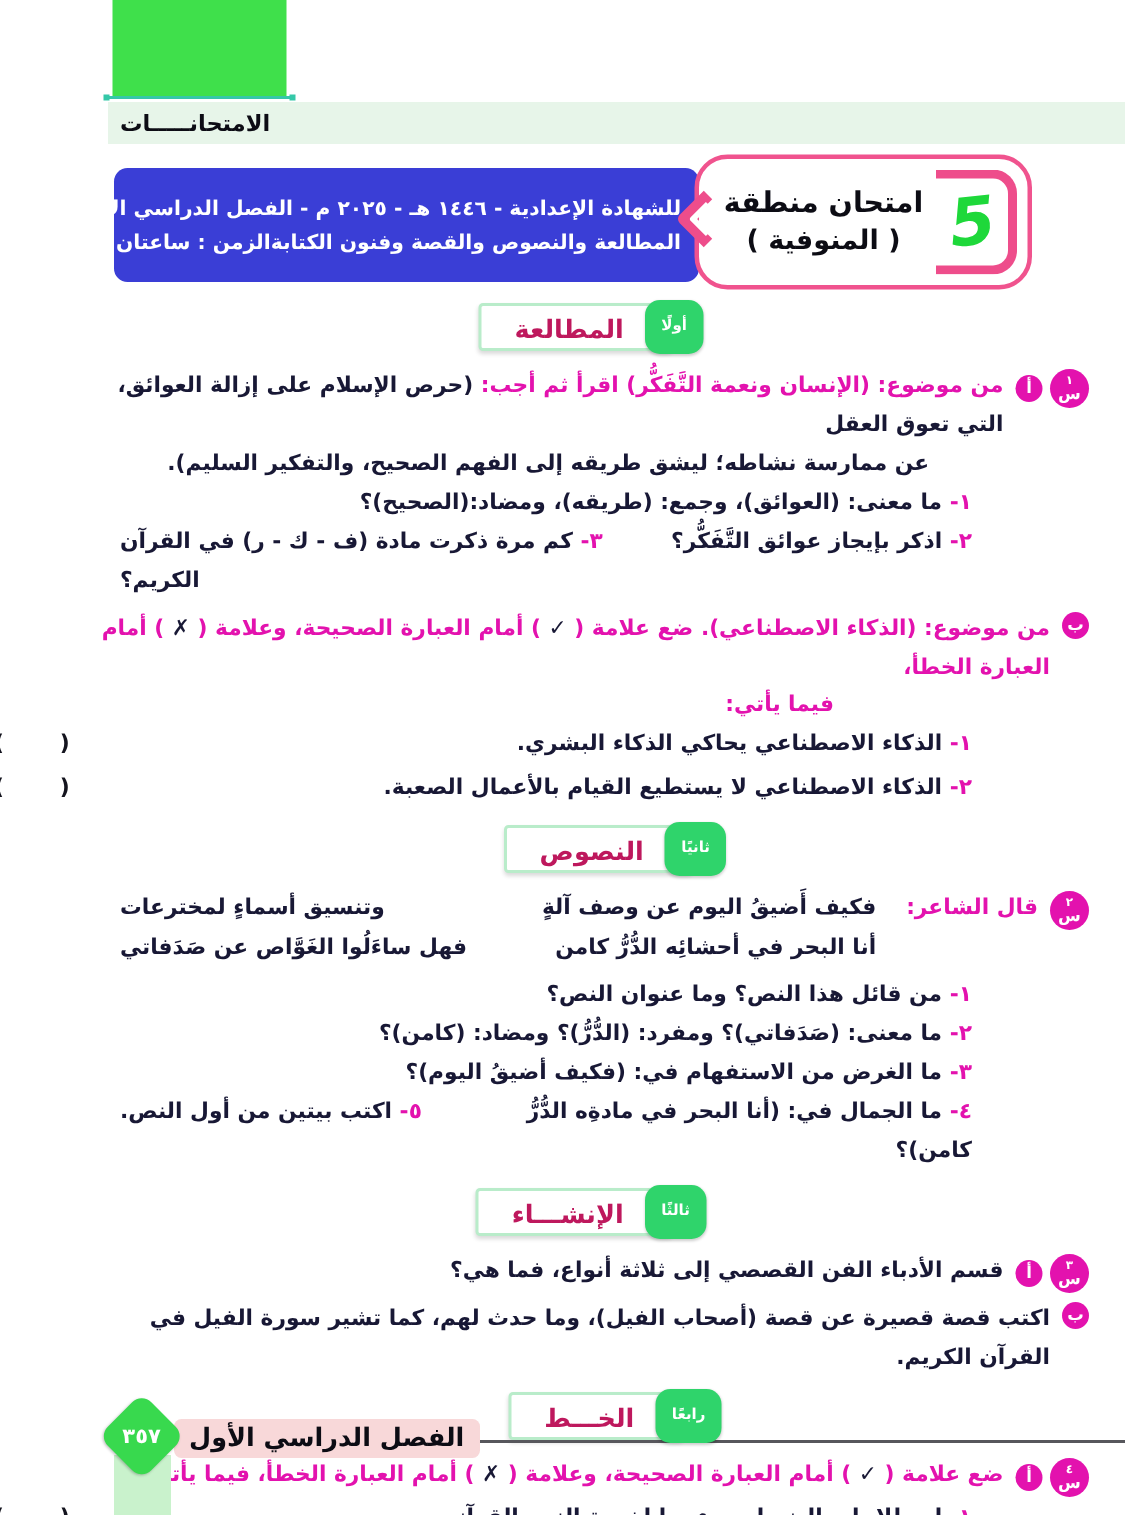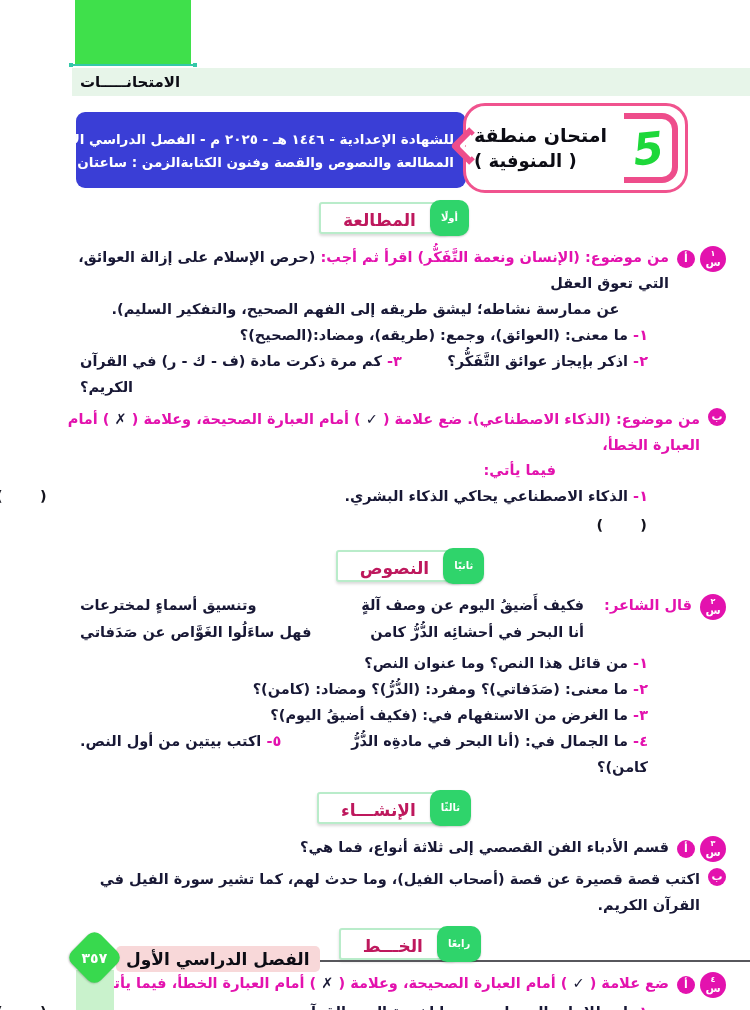--- a/index.html
+++ b/index.html
@@ -43,21 +43,21 @@
   }
   .num-bracket {
     width:54px; height:70px; margin-right:7px; flex:0 0 auto;
     border:6px solid #ee4d8b; border-left:none; border-radius:0 16px 16px 0;
     display:flex; align-items:center; justify-content:center;
   }
   .exam-number {
     font-size:44px; color:#1ed83a; font-style:italic; transform:rotate(-6deg);
     text-shadow:-2px 0 #fff, 2px 0 #fff, 0 -2px #fff, 0 2px #fff, 1px 1px #fff, -1px -1px #fff;
   }
-  .badge-text { flex:1; text-align:left; color:#0c0c14; padding-left:8px; }
+  .badge-text { flex:1; text-align:center; color:#0c0c14; padding-left:8px; }
   .badge-text .t1 { font-size:19px; line-height:26px; }
   .badge-text .t2 { font-size:18px; line-height:26px; }
   .badge-chevron { position:absolute; left:-17px; top:50%; transform:translateY(-50%); }
 
   
   .content {
     position:absolute; top:196px; left:62px; right:24px;
     font-size:14.5px; line-height:26px; color:#181835;
   }
   .mag { color:#e312ae; }
@@ -205,20 +205,23 @@
         <div class="indent-line">فيما يأتي:</div>
       </div>
     </div>
     <div class="tf">
       <div>
         <span class="mag">١-</span><span> الذكاء الاصطناعي يحاكي الذكاء البشري.</span>
       </div>
       <div class="tf-ans">(&nbsp;&nbsp;&nbsp;&nbsp;&nbsp;&nbsp;)</div>
     </div>
     <div class="tf">
+      <div>
+        <span class="mag">٢-</span><span> الذكاء الاصطناعي لا يستطيع القيام بالأعمال الصعبة.</span>
+      </div>
       <div class="tf-ans">(&nbsp;&nbsp;&nbsp;&nbsp;&nbsp;&nbsp;)</div>
     </div>
 
     <div class="sec mt8">
       <div class="sec-box">النصوص</div>
       <div class="sec-badge">ثانيًا</div>
     </div>
 
     <div class="qrow poem-row">
       <span class="mk">

